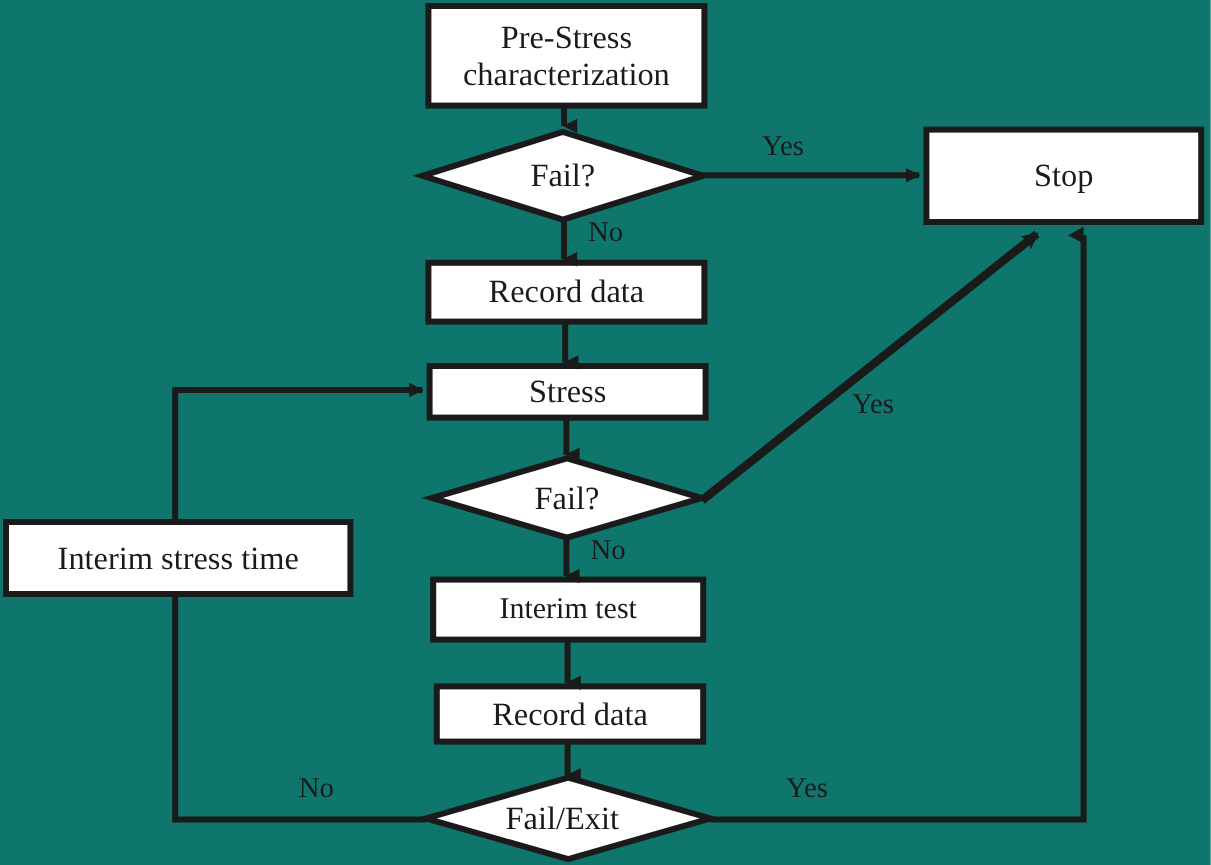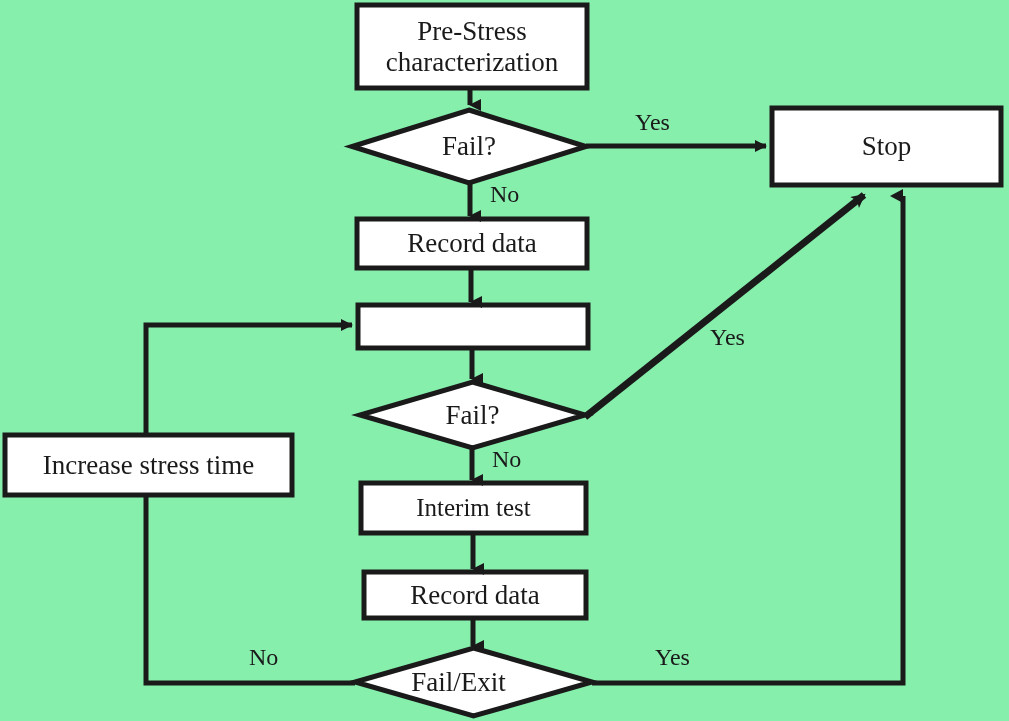--- a/index.html
+++ b/index.html
@@ -8,21 +8,21 @@
     padding: 0;
     background: #ffffff;
   }
   body {
     font-family: "Liberation Serif", "DejaVu Serif", serif;
   }
   #flow-root {
     position: relative;
     width: 1009px;
     height: 721px;
-    background: #86efac;
+    background: #0f766e;
     overflow: hidden;
   }
   #flow-svg {
     position: absolute;
     top: 0;
     left: 0;
     width: 1009px;
     height: 721px;
   }
   .node-label {
@@ -141,30 +141,31 @@
     <path d="M592,683 L903,683 L903,196" fill="none" stroke="#1a1a1a" stroke-width="5" stroke-linejoin="miter" marker-end="url(#arrowUp)"></path>
   </svg>
 
   <div class="node-label" style="left:357px; top:5px; width:230px; height:83px; font-size:27px;">Pre-Stress
 characterization</div>
 
   <div class="node-label" style="left:352px; top:110px; width:234px; height:73px; font-size:27px;">Fail?</div>
 
   <div class="node-label" style="left:357px; top:219px; width:230px; height:49px; font-size:27px;">Record data</div>
 
+  <div class="node-label" style="left:358px; top:305px; width:230px; height:43px; font-size:27px;">Stress</div>
 
   <div class="node-label" style="left:360px; top:382px; width:225px; height:66px; font-size:27px;">Fail?</div>
 
   <div class="node-label" style="left:361px; top:483px; width:225px; height:50px; font-size:25px;">Interim test</div>
 
   <div class="node-label" style="left:364px; top:572px; width:222px; height:46px; font-size:27px;">Record data</div>
 
-  <div class="node-label" style="left:340px; top:648px; width:237px; height:68px; font-size:27px;">Fail/Exit</div>
+  <div class="node-label" style="left:350px; top:648px; width:237px; height:68px; font-size:27px;">Fail/Exit</div>
 
-  <div class="node-label" style="left:5px; top:435px; width:287px; height:60px; font-size:27px;">Increase stress time</div>
+  <div class="node-label" style="left:5px; top:435px; width:287px; height:60px; font-size:27px;">Interim stress time</div>
 
   <div class="node-label" style="left:772px; top:108px; width:229px; height:77px; font-size:27px;">Stop</div>
 
   <div class="edge-label" style="left:635px; top:110px;">Yes</div>
 
   <div class="edge-label" style="left:490px; top:182px;">No</div>
 
   <div class="edge-label" style="left:710px; top:325px;">Yes</div>
 
   <div class="edge-label" style="left:492px; top:447px;">No</div>

